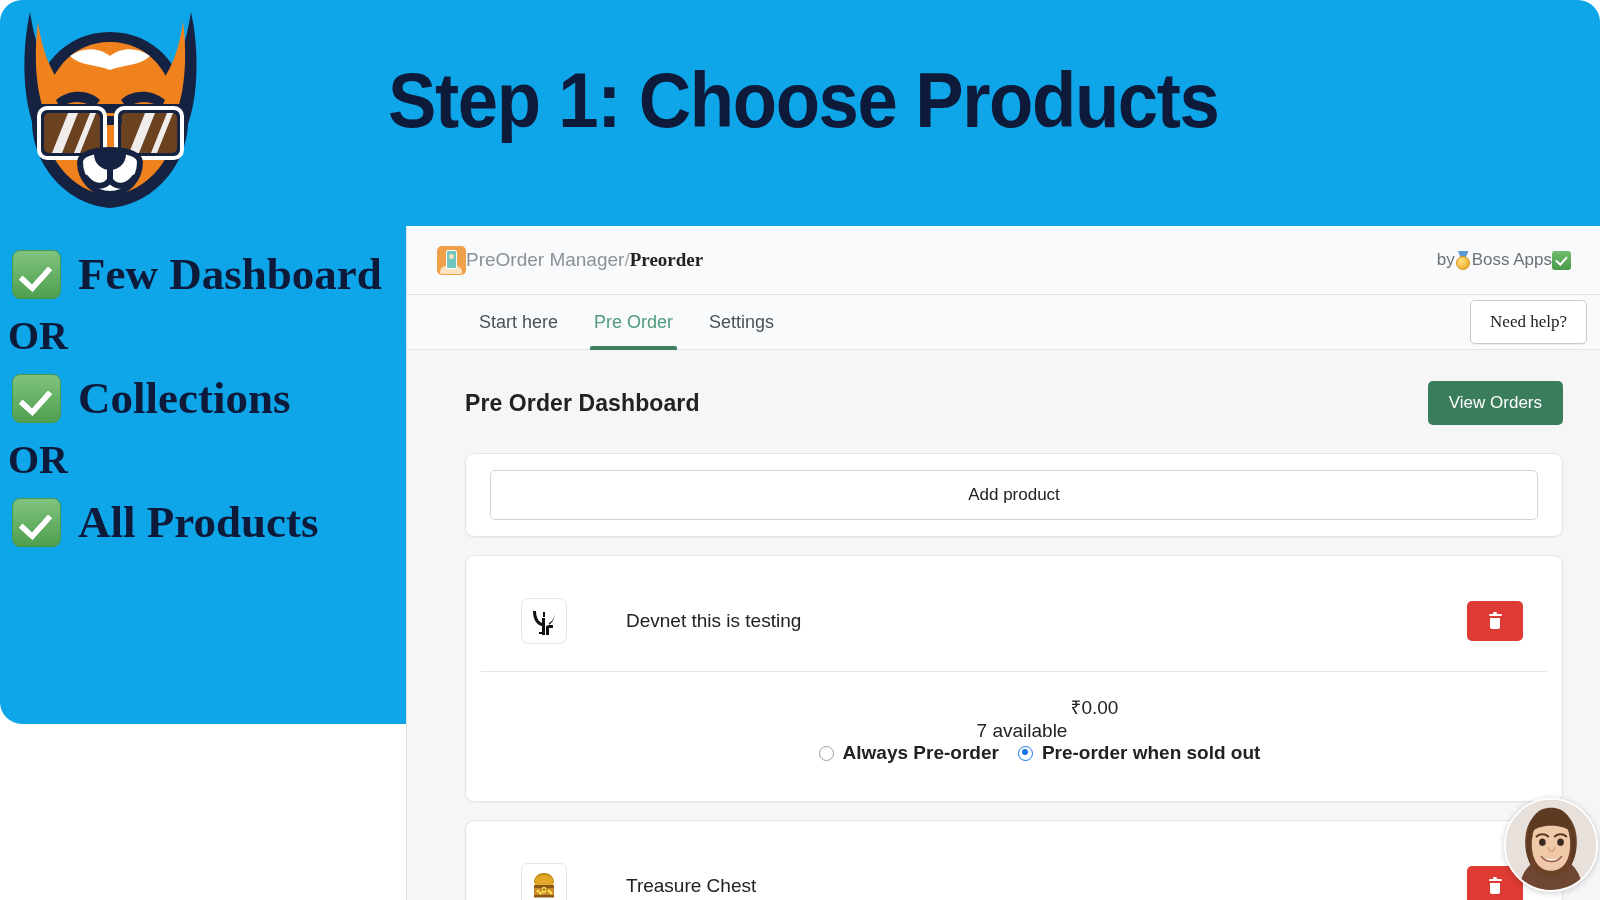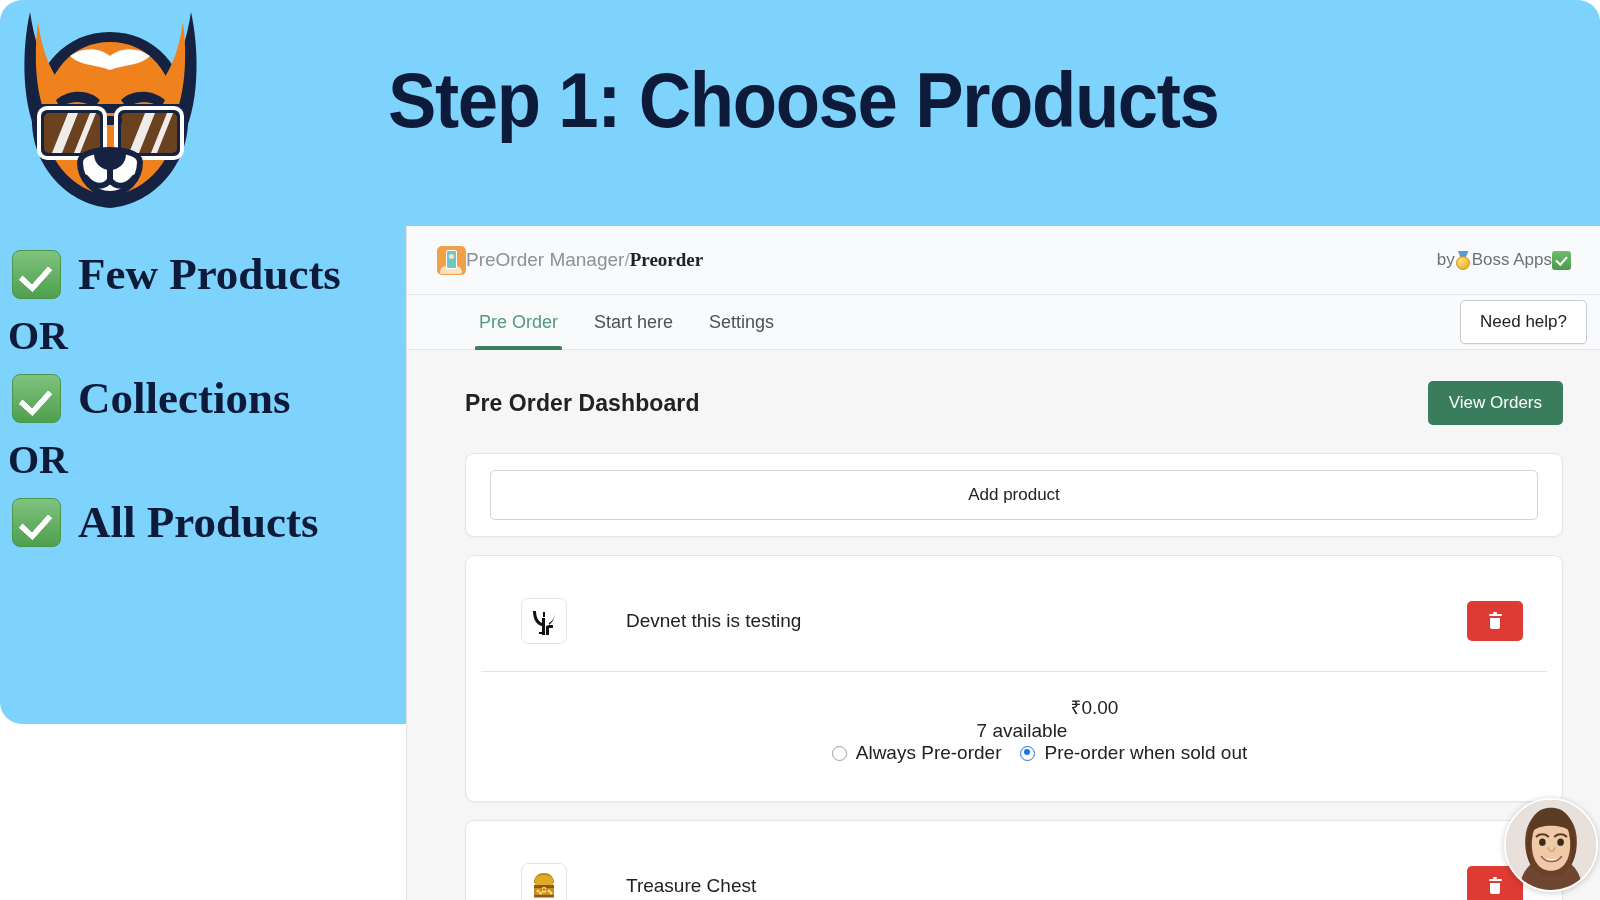--- a/index.html
+++ b/index.html
@@ -9,21 +9,21 @@
     height: 900px;
     overflow: hidden;
     background: #ffffff;
     font-family: "Liberation Sans", sans-serif;
   }
 
   .stage {
     position: relative;
     width: 1600px;
     height: 724px;
-    background: #7dd3fc;
+    background: #0ea5e9;
     border-radius: 22px;
   }
 
   
   .logo-wrap {
     position: absolute;
     left: 8px;
     top: 4px;
     width: 205px;
     height: 212px;
@@ -250,20 +250,21 @@
     margin-left: auto;
     background: #ffffff;
     border: 1px solid #c9cccf;
     border-radius: 5px;
     padding: 11px 19px;
     font-size: 17px;
     color: #202223;
     cursor: pointer;
     box-shadow: 0 1px 0 rgba(0,0,0,0.05);
     white-space: nowrap;
+    font-family: Liberation Serif, serif;
   }
 
   .app-body {
     padding: 31px 38px 0 58px;
     box-sizing: border-box;
     height: calc(100% - 125px);
     background: #f6f6f7;
   }
 
   .dash-head {
@@ -394,20 +395,21 @@
     align-items: center;
     gap: 19px;
     margin-left: 35px;
   }
   .radio-opt {
     display: flex;
     align-items: center;
     gap: 9px;
     cursor: pointer;
     white-space: nowrap;
+    font-weight: bold;
   }
   .radio-dot {
     width: 15px; height: 15px;
     border-radius: 50%;
     border: 1.6px solid #9aa0a6;
     background: #fff;
     box-sizing: border-box;
     flex: 0 0 auto;
   }
   .radio-opt.selected .radio-dot {
@@ -494,21 +496,21 @@
       <path d="M102 166 L102 176" stroke="#152242" stroke-width="6" stroke-linecap="round"></path>
       <path d="M78 174 C86 184 96 184 102 176 C108 184 118 184 126 174" stroke="#152242" stroke-width="6" fill="none" stroke-linecap="round"></path>
     </svg>
   </div>
 
   <div class="slide-title">Step 1: Choose Products</div>
 
   <div class="checklist">
     <div class="cl-row">
       <span class="cl-check"></span>
-      <span class="cl-label">Few Products</span>
+      <span class="cl-label">Few Dashboard</span>
     </div>
     <div class="or-row">OR</div>
     <div class="cl-row">
       <span class="cl-check"></span>
       <span class="cl-label">Collections</span>
     </div>
     <div class="or-row">OR</div>
     <div class="cl-row">
       <span class="cl-check"></span>
       <span class="cl-label">All Products</span>
@@ -532,22 +534,22 @@
         <span class="medal-icon">
             <span class="ribbon"></span>
             <span class="disc"></span>
           </span>
         <span>Boss Apps</span>
         <span class="green-check-sm"></span>
       </div>
     </div>
 
     <div class="tabbar">
+      <div class="tab">Start here</div>
       <div class="tab active">Pre Order</div>
-      <div class="tab">Start here</div>
       <div class="tab">Settings</div>
       <button class="help-btn">Need help?</button>
     </div>
 
     <div class="app-body">
 
       <div class="dash-head">
         <div class="dash-title">Pre Order Dashboard</div>
         <button class="view-orders-btn">View Orders</button>
       </div>

